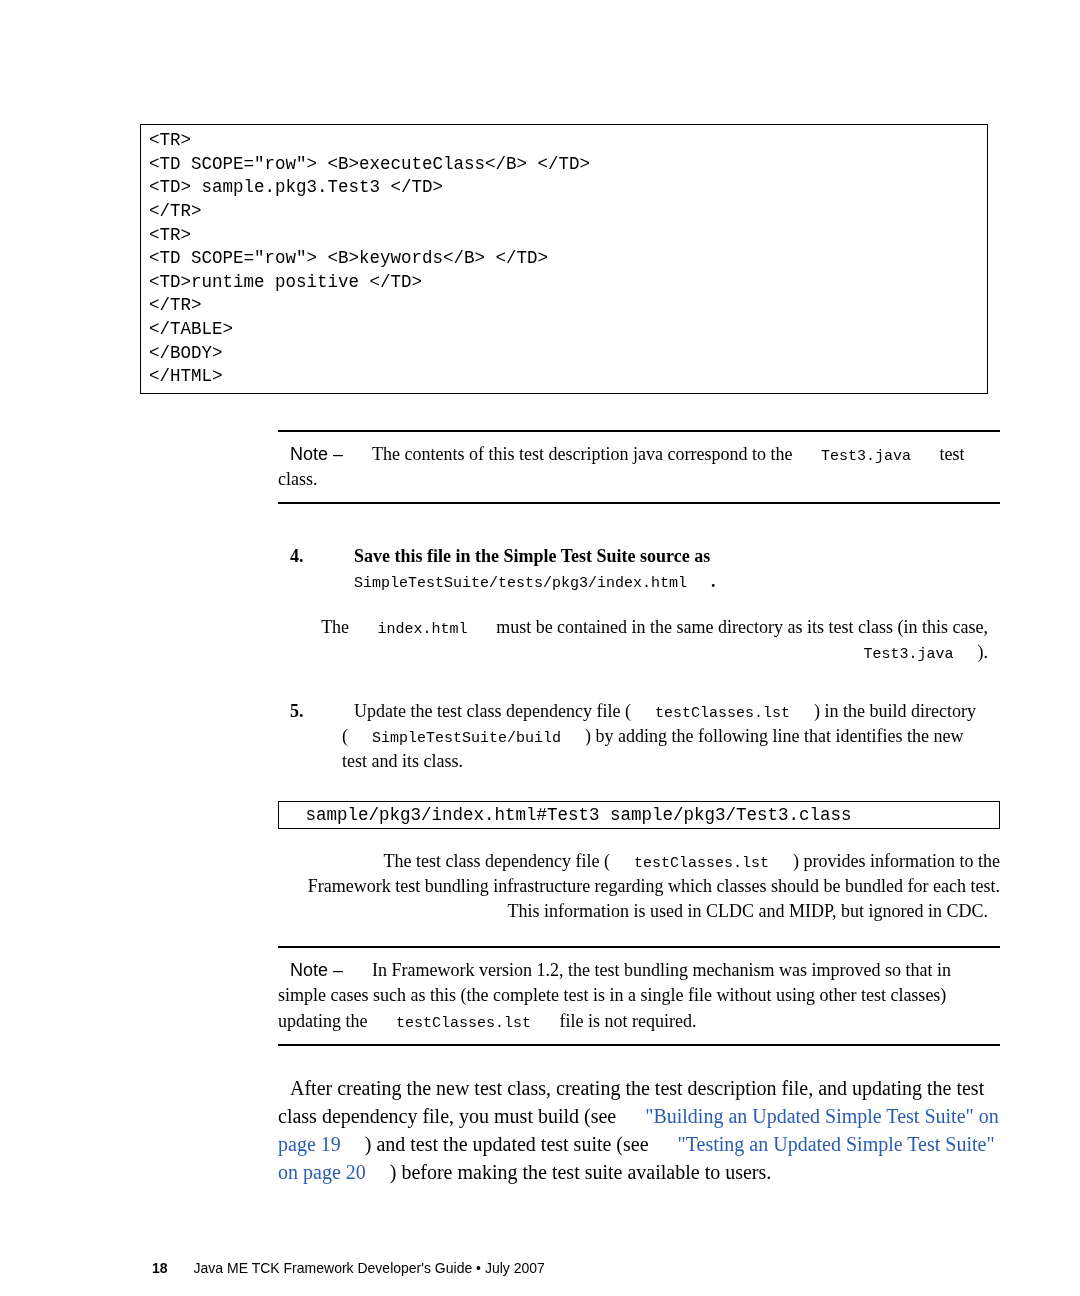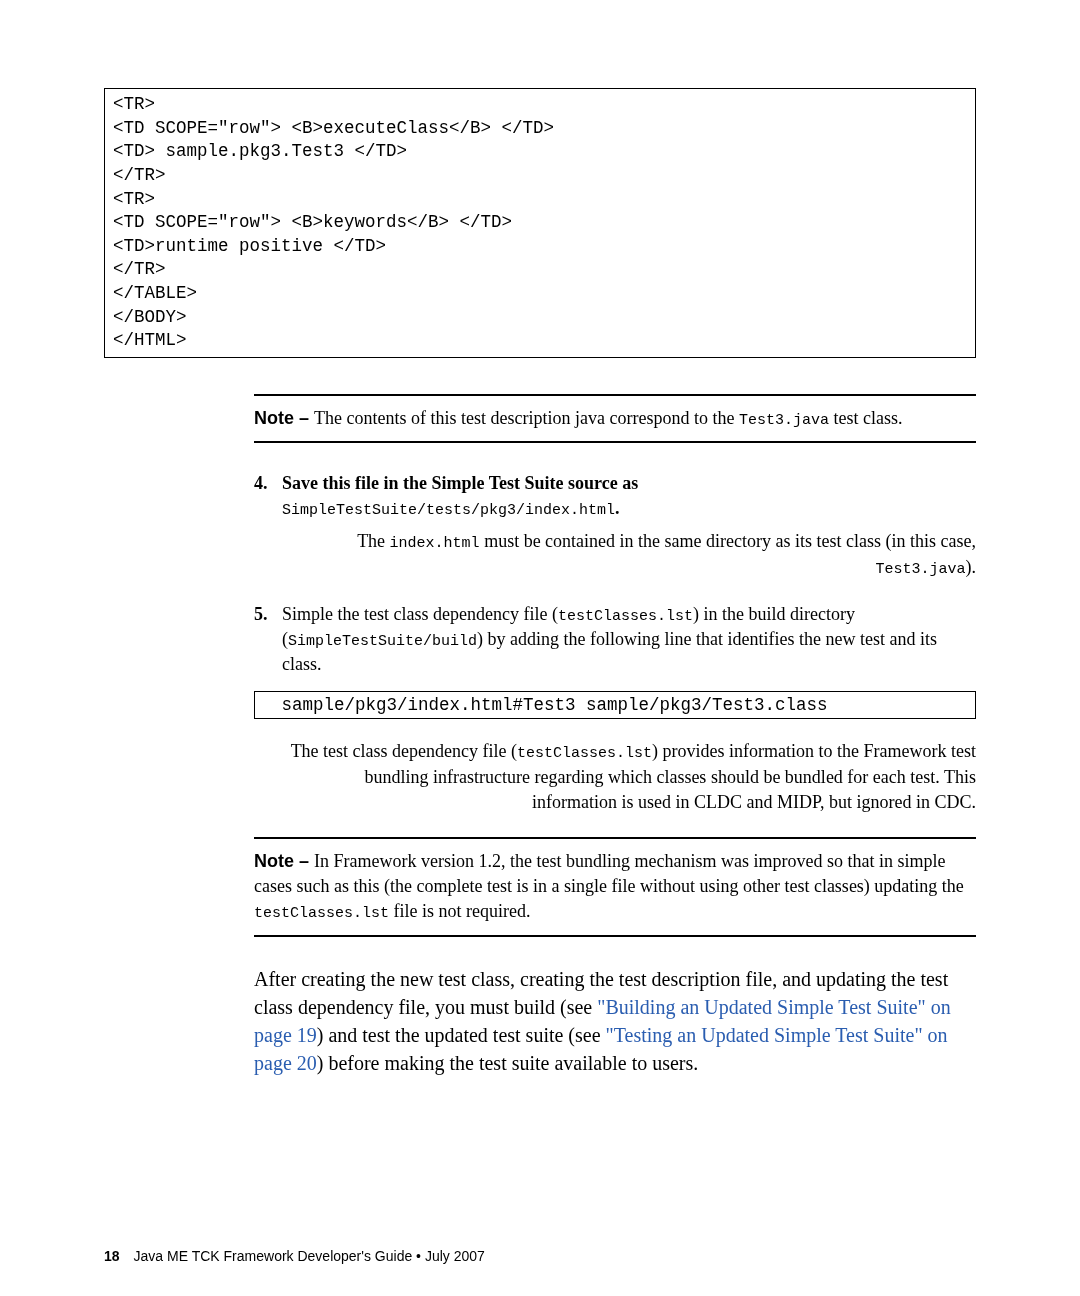--- a/index.html
+++ b/index.html
@@ -1,15 +1,15 @@
 <!DOCTYPE html>
 <html><head>
 <meta charset="utf-8">
 <style>
-  * { margin: 0; padding: 0; box-sizing: border-box; }
+  * { margin: 12px; padding: 0; box-sizing: border-box; }
   body {
     width: 1080px;
     height: 1296px;
     background: #fff;
     font-family: Palatino, "Palatino Linotype", Georgia, serif;
     color: #000;
     padding: 88px 104px 56px 104px;
     position: relative;
   }
   .code-box {
@@ -30,21 +30,21 @@
     white-space: pre;
   }
   .note-block {
     border-top: 2px solid #000;
     border-bottom: 2px solid #000;
     padding: 10px 0;
     margin: 0 0 28px 150px;
     font-size: 18px;
     line-height: 1.4;
   }
-  .note-label { font-family: Arial, Helvetica, sans-serif; font-weight: bold; text-align: center; }
+  .note-label { font-family: Arial, Helvetica, sans-serif; font-weight: normal; text-align: center; }
   .mono { font-family: Liberation Mono, monospace; font-size: 15px; }
   .step {
     display: flex;
     margin: 0 0 6px 150px;
     font-size: 18px;
     line-height: 1.4;
   }
   .step-num { width: 28px; font-weight: bold; flex-shrink: 0; }
   .step-body { flex: 1; }
   .step-body .head { font-weight: bold; }
@@ -87,21 +87,21 @@
   </div>
 </div>
 
 <div class="para-indent">
   <span>The </span><span class="mono">index.html</span><span> must be contained in the same directory as its test class (in this case, </span><span class="mono">Test3.java</span><span>).</span>
 </div>
 
 <div class="step">
   <div class="step-num">5.</div>
   <div class="step-body head">
-    <span>Simple the test class dependency file (</span><span class="mono">testClasses.lst</span><span>) in the build directory (</span><span class="mono">SimpleTestSuite/build</span><span>) by adding the following line that identifies the new test and its class.</span>
+    <span>Update the test class dependency file (</span><span class="mono">testClasses.lst</span><span>) in the build directory (</span><span class="mono">SimpleTestSuite/build</span><span>) by adding the following line that identifies the new test and its class.</span>
   </div>
 </div>
 
 <div class="inline-box"> sample/pkg3/index.html#Test3 sample/pkg3/Test3.class</div>
 
 <div class="para-indent">
   <span>The test class dependency file (</span><span class="mono">testClasses.lst</span><span>) provides information to the Framework test bundling infrastructure regarding which classes should be bundled for each test. This information is used in CLDC and MIDP, but ignored in CDC.</span>
 </div>
 
 <div class="note-block">

